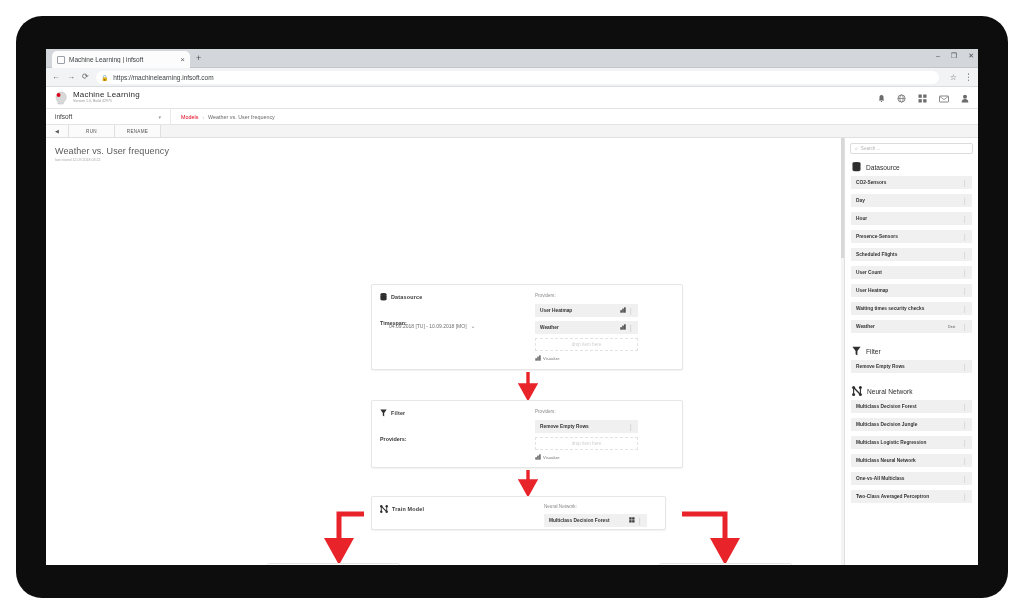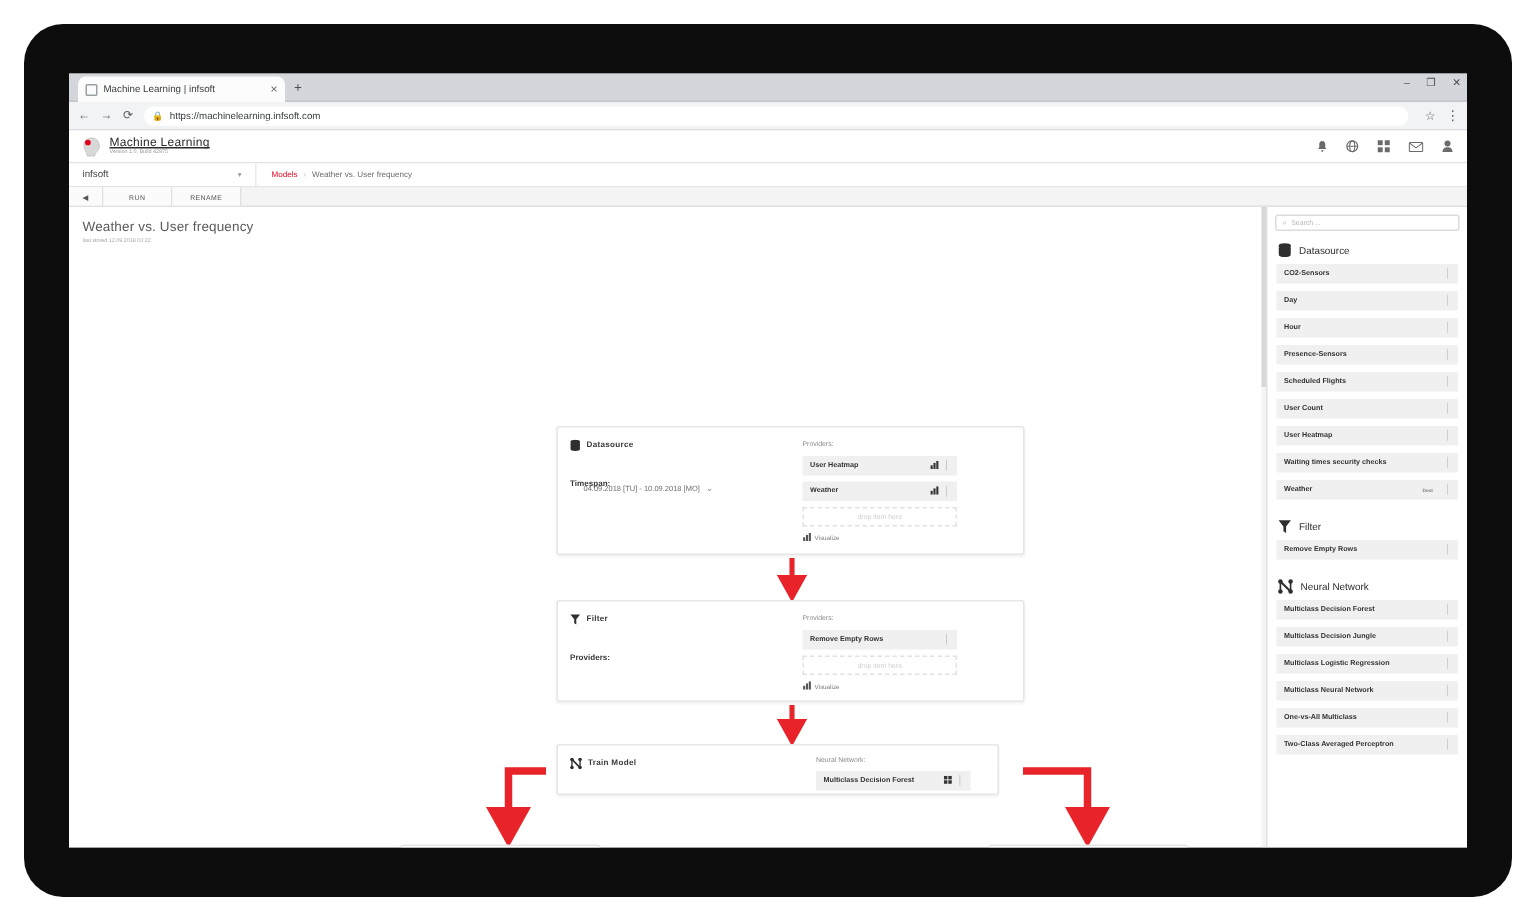--- a/index.html
+++ b/index.html
@@ -98,21 +98,21 @@
     display: flex; align-items: center;
     padding: 0 9px;
   }
   #brand-logo {
     width: 13px; height: 14px;
     position: relative;
     flex: 0 0 auto;
     margin-right: 5px;
   }
   #brand-text { line-height: 1.05; }
-  #app-title { font-size: 8px; color: #2b2b2b; letter-spacing: .2px; text-decoration: underline; }
+  #app-title { font-size: 8px; color: #2b2b2b; letter-spacing: .2px; }
   #app-version { font-size: 3.6px; color: #9a9a9a; margin-top: .5px; }
   #header-icons {
     position: absolute; right: 9px; top: 50%;
     transform: translateY(-50%);
     display: flex; gap: 12px; align-items: center;
   }
   .header-icon { color: #6b6b6b; cursor: pointer; display: block; }
 
   
   #breadcrumb-bar {

